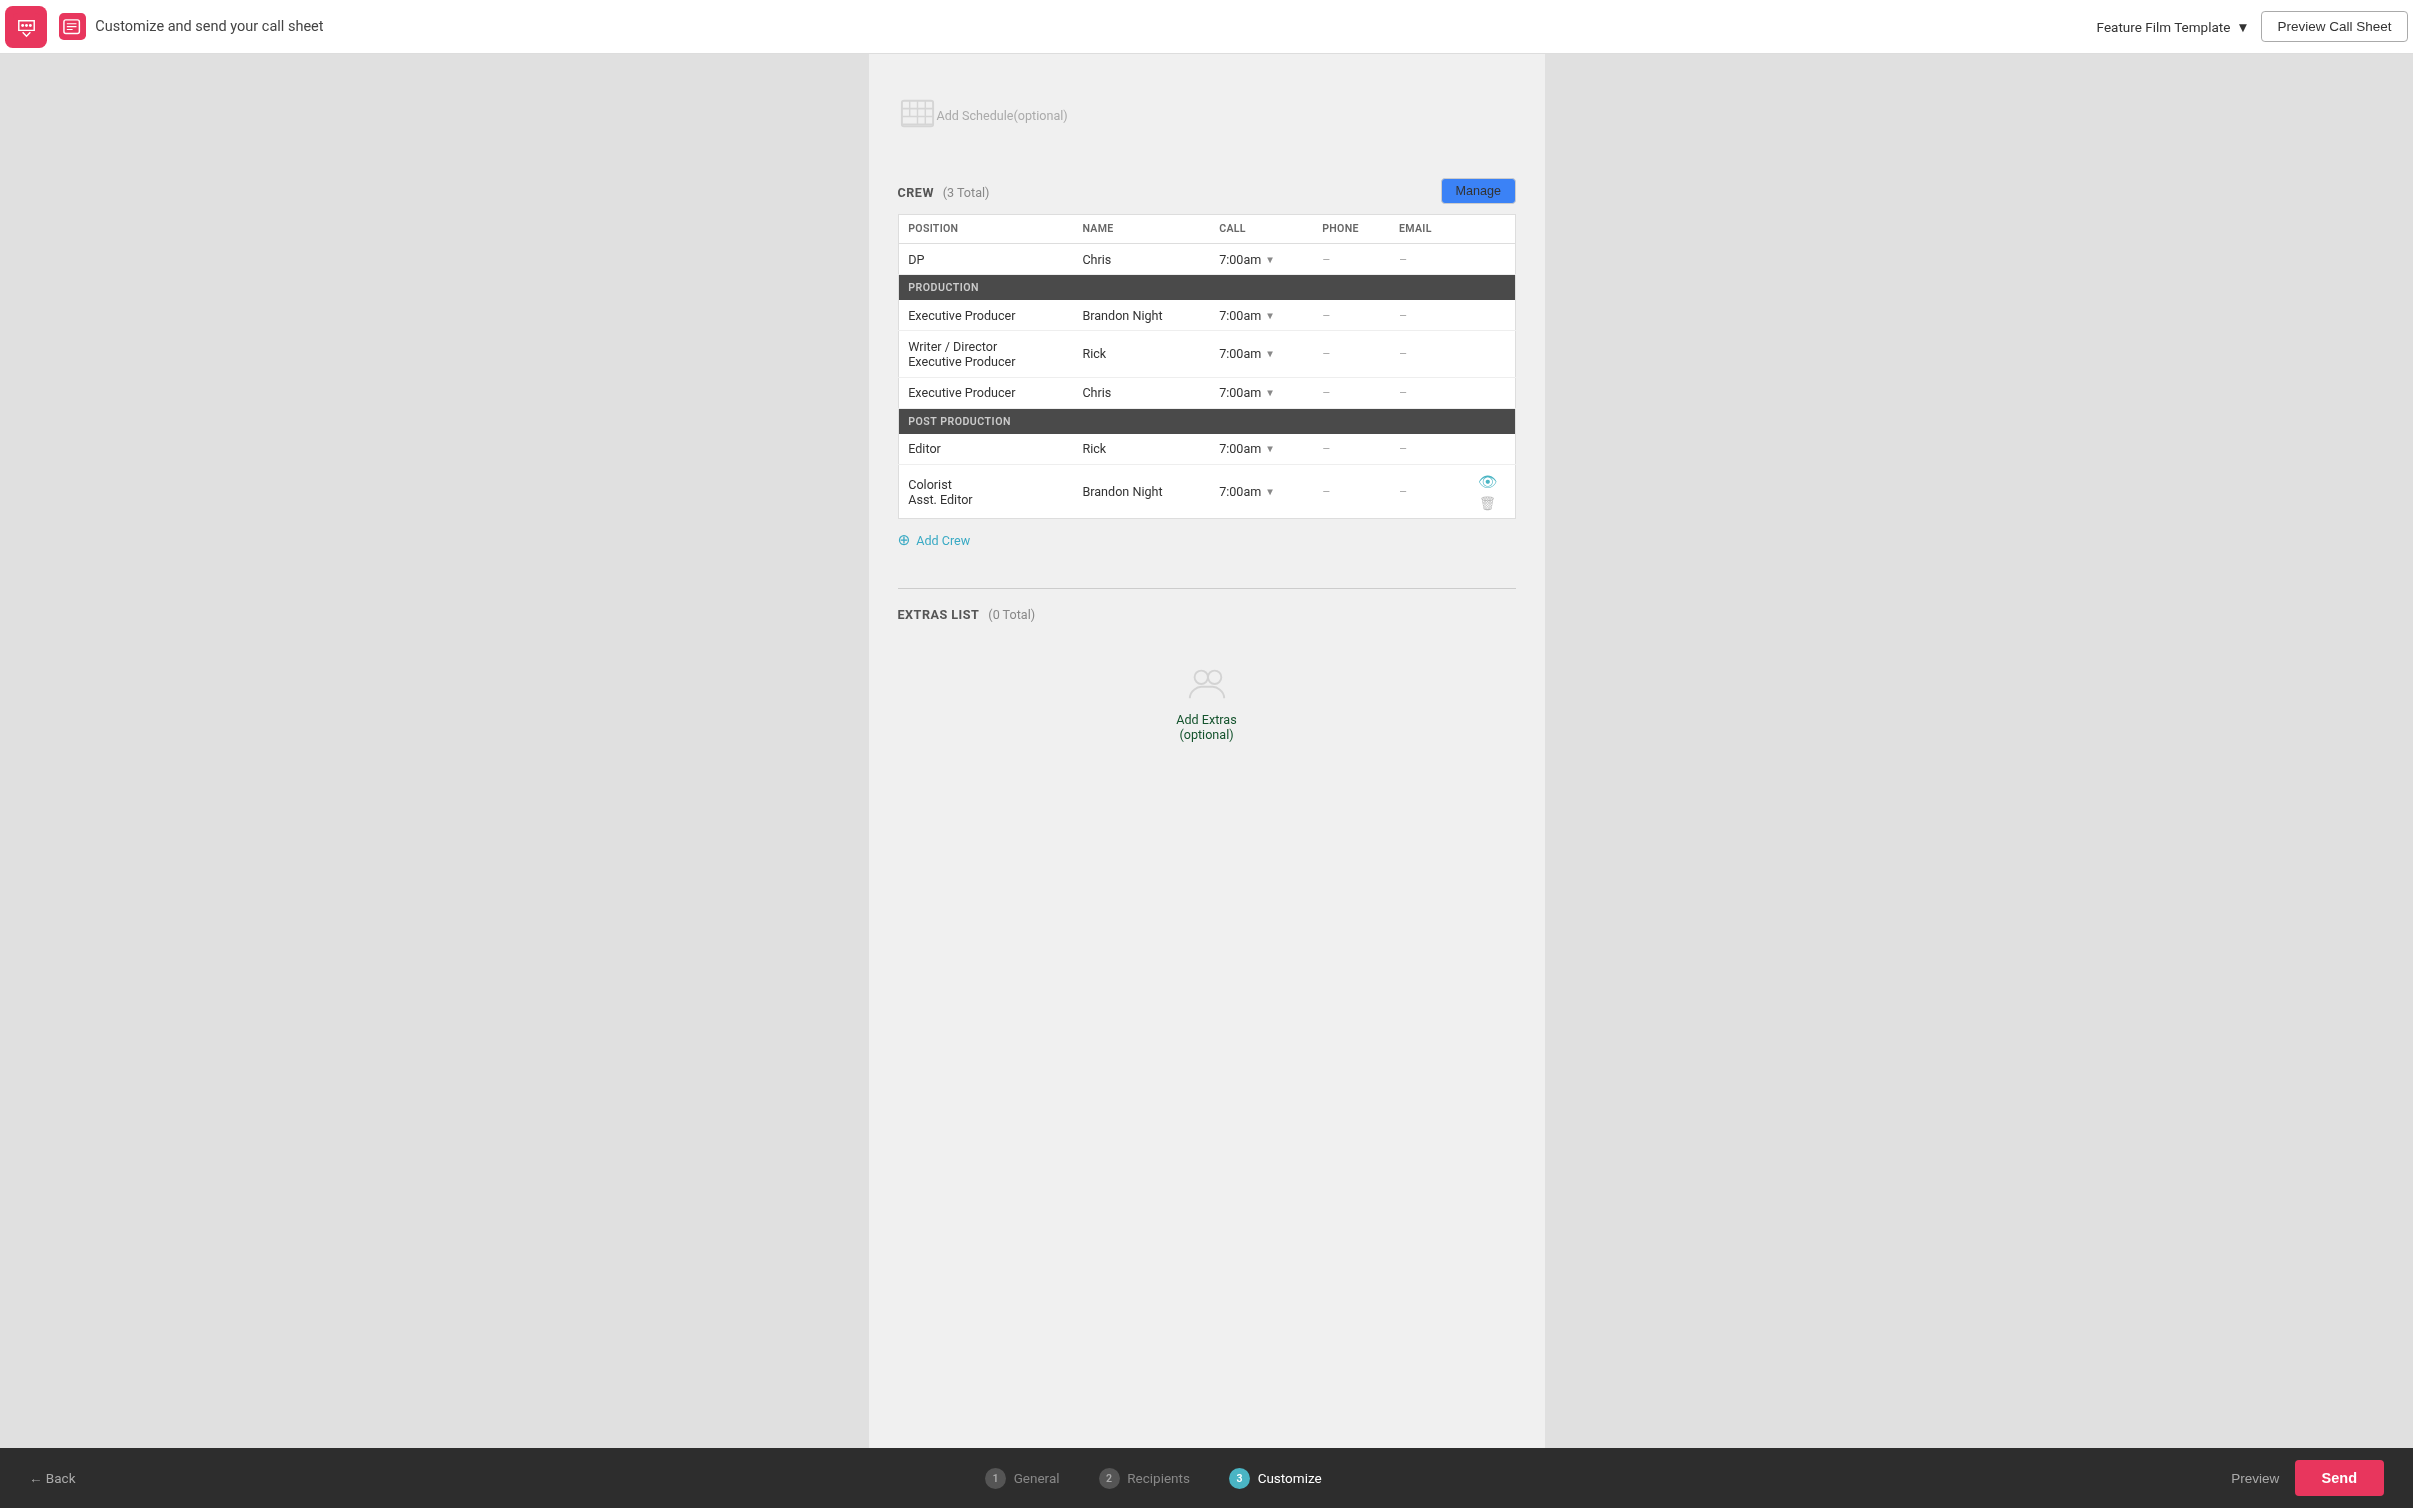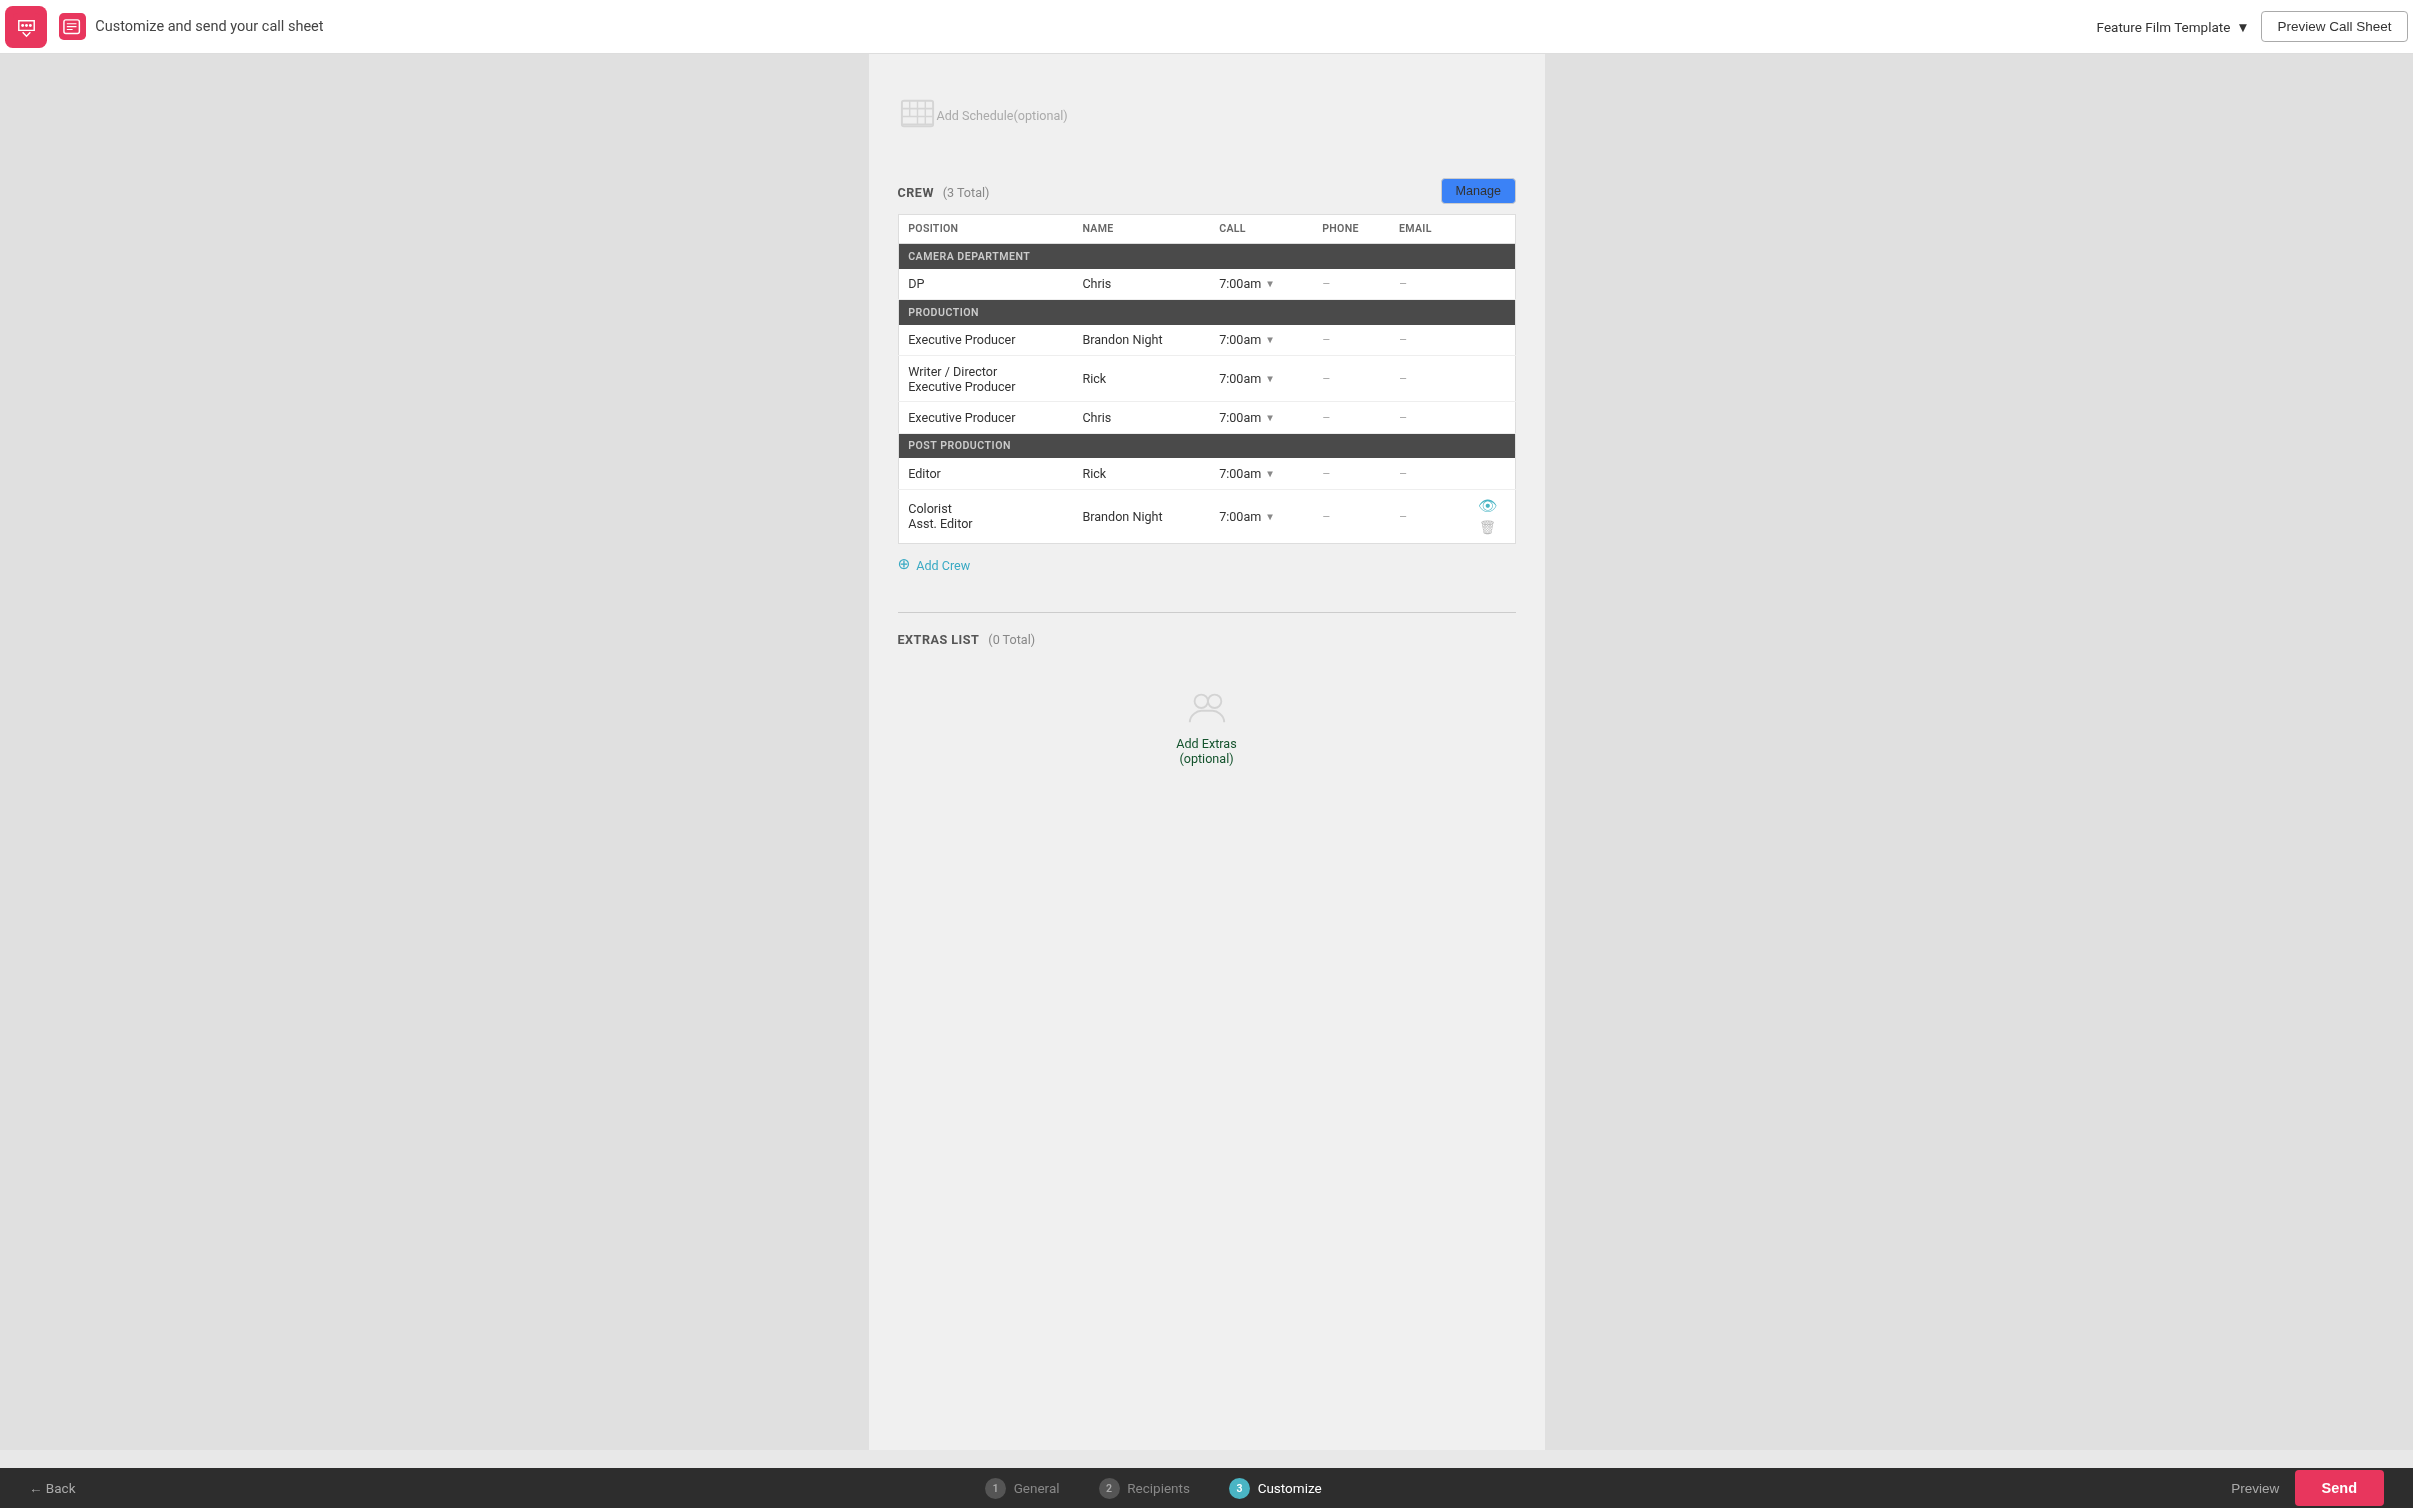--- a/index.html
+++ b/index.html
@@ -219,21 +219,21 @@
       text-align: center;
     }
 
     
     .footer {
       position: fixed;
       bottom: 0;
       left: 0;
       right: 0;
       background: #2d2d2d;
-      height: 40px;
+      height: 60px;
       display: flex;
       align-items: center;
       padding: 0 29px;
       z-index: 100;
     }
     .footer-back {
       color: #aaa;
       font-size: 13.5px;
       cursor: pointer;
       display: flex;
@@ -373,23 +373,20 @@
         <tr>
           <th>POSITION</th>
           <th>NAME</th>
           <th>CALL</th>
           <th>PHONE</th>
           <th>EMAIL</th>
           <th></th>
         </tr>
       </thead>
       <tbody id="crew-tbody">
-      <tr class="dept-row">
-            <td colspan="6">CAMERA DEPARTMENT</td>
-          </tr>
           <tr>
             <td>DP</td>
             <td>Chris</td>
             <td>
               <span class="call-dropdown">7:00am <span class="call-dropdown-arrow">▼</span></span>
             </td>
             <td><span class="dash-val">–</span></td>
             <td><span class="dash-val">–</span></td>
             <td></td>
           </tr>

